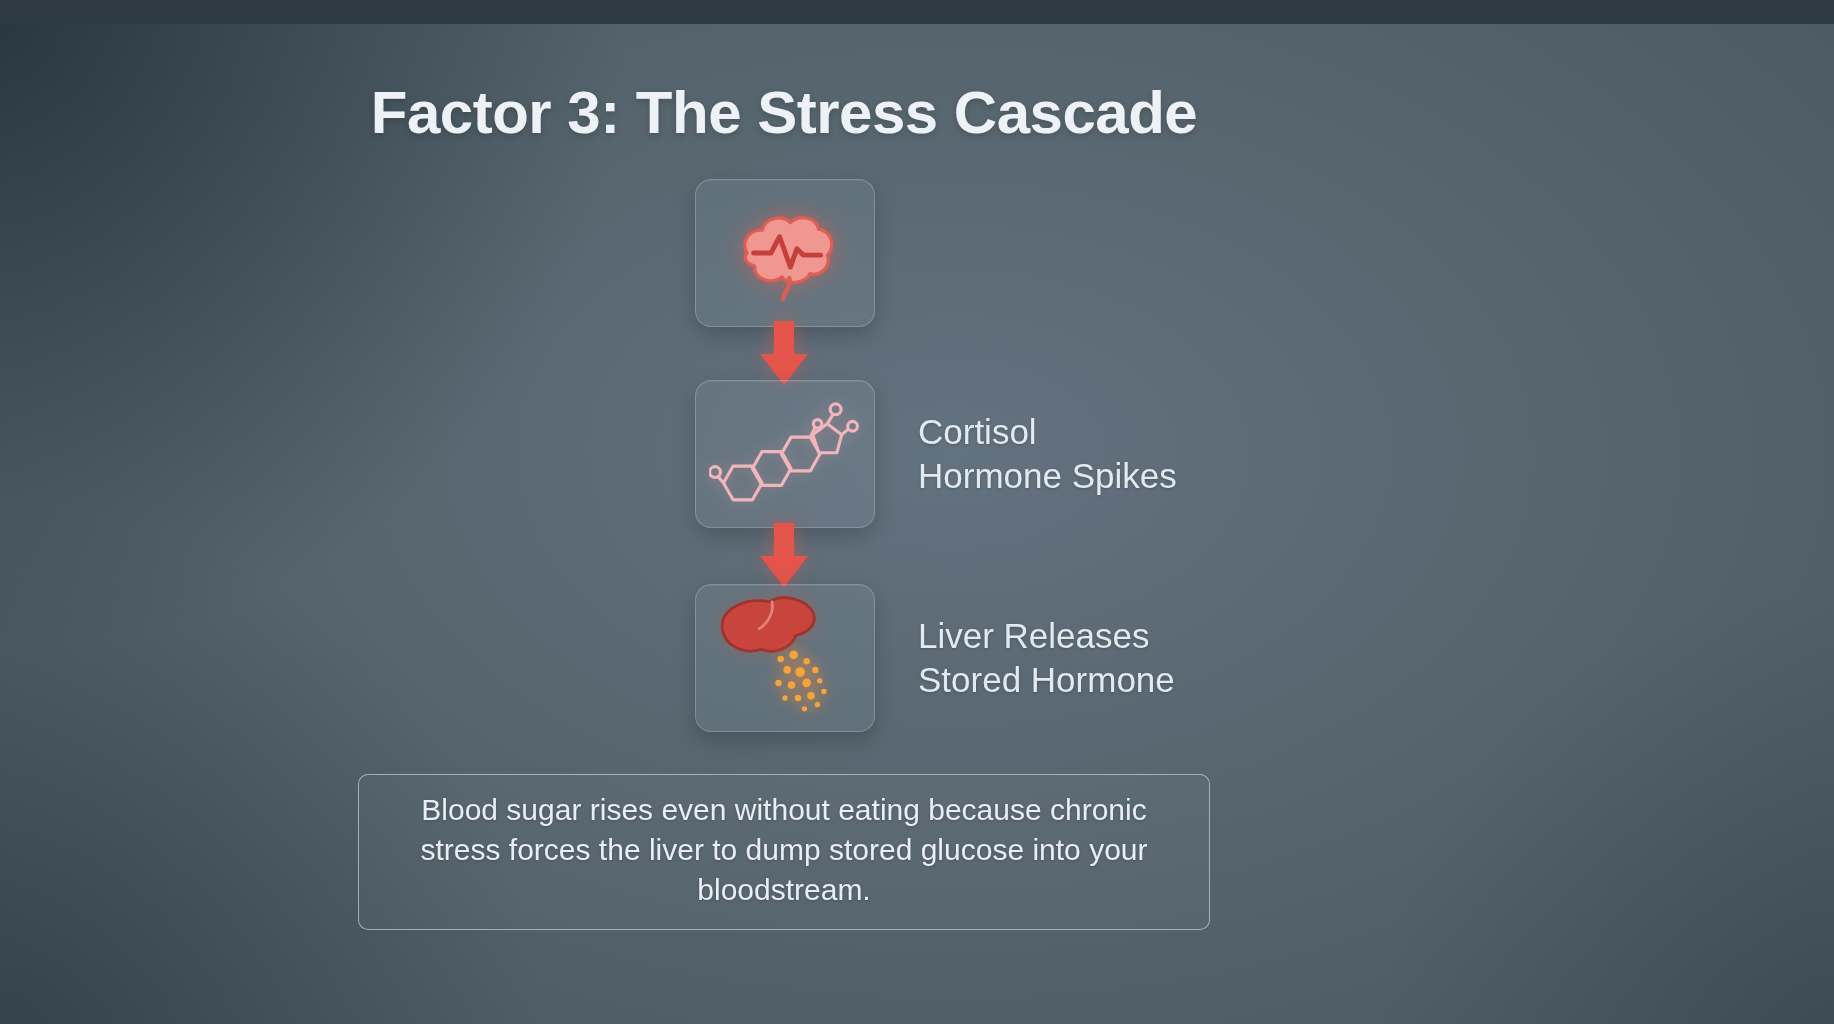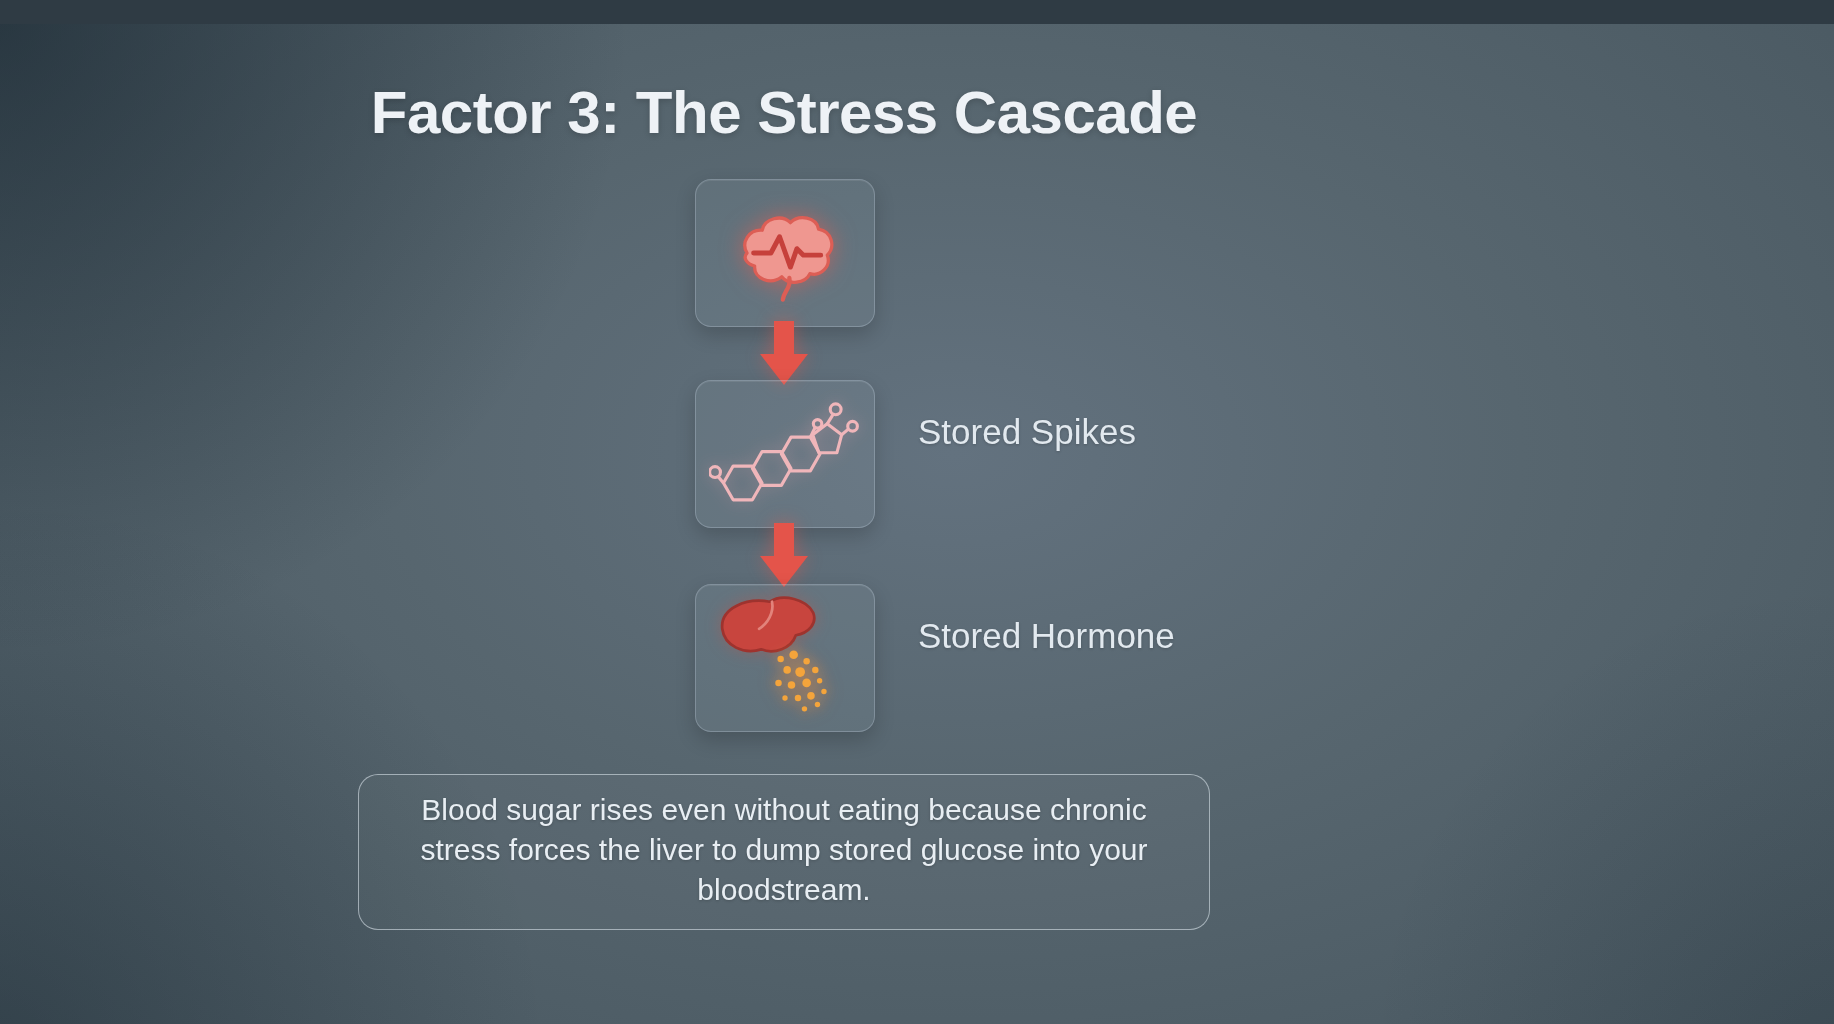--- a/index.html
+++ b/index.html
@@ -64,21 +64,21 @@
   .brain-svg{filter:drop-shadow(0 0 11px rgba(238,92,80,.55));}
   .molecule-svg{filter:drop-shadow(0 0 8px rgba(244,170,175,.4));}
   .liver-svg{filter:drop-shadow(0 0 8px rgba(210,80,65,.35));}
   .glucose-dots{filter:drop-shadow(0 0 6px rgba(246,166,60,.8));}
 
   .summary-note{
     position:absolute;left:50%;transform:translateX(-50%);
     top:750px;width:852px;box-sizing:border-box;
     padding:15px 44px 19px;
     border:1.5px solid rgba(216,226,234,.60);
-    border-radius:20px;
+    border-radius:10px;
     background:rgba(255,255,255,.03);
     text-align:center;
   }
   .summary-note-text{
     font-size:30px;line-height:40px;
     color:#e8eef3;
     text-shadow:0 1px 3px rgba(0,0,0,.2);
   }
 </style>
 </head>
@@ -115,21 +115,22 @@
           <line x1="110" y1="36" x2="116" y2="31"></line>
           <line x1="84" y1="38" x2="88" y2="30"></line>
           <circle cx="5" cy="67" r="4.5"></circle>
           <circle cx="105" cy="15" r="4.5"></circle>
           <circle cx="119" cy="29" r="4"></circle>
           <circle cx="90" cy="27" r="3.5"></circle>
         </g>
       </svg>
     </div>
     <div class="step-label label-2">
-      <div>Stored Spikes</div>
+      <div>Cortisol</div>
+      <div>Hormone Spikes</div>
     </div>
 
     <svg class="flow-arrow arrow-2" viewBox="0 0 64 66">
       <polygon points="22,0 42,0 42,33 56,33 32,64 8,33 22,33" fill="#e4544a"></polygon>
     </svg>
 
     <div class="step-card card-3">
       <svg class="liver-svg" width="152" height="132" viewBox="0 0 140 122">
         <path d="M12,34 C10,15 34,5 56,9 C68,1 90,7 96,19 C100,29 92,38 80,40
                  C76,52 60,58 48,53 C32,58 14,50 12,34 Z" fill="#c8453e" stroke="#9e332e" stroke-width="2.5" stroke-linejoin="round"></path>
@@ -148,20 +149,21 @@
           <circle cx="70" cy="98" r="2.5"></circle>
           <circle cx="82" cy="98" r="3"></circle>
           <circle cx="94" cy="96" r="3.5"></circle>
           <circle cx="106" cy="92" r="2.5"></circle>
           <circle cx="88" cy="108" r="2.5"></circle>
           <circle cx="100" cy="104" r="2.5"></circle>
         </g>
       </svg>
     </div>
     <div class="step-label label-3">
+      <div>Liver Releases</div>
       <div>Stored Hormone</div>
     </div>
 
     <div class="summary-note">
       <div class="summary-note-text">Blood sugar rises even without eating because chronic stress forces the liver to dump stored glucose into your bloodstream.</div>
     </div>
 
   </div>
 </div>
 

